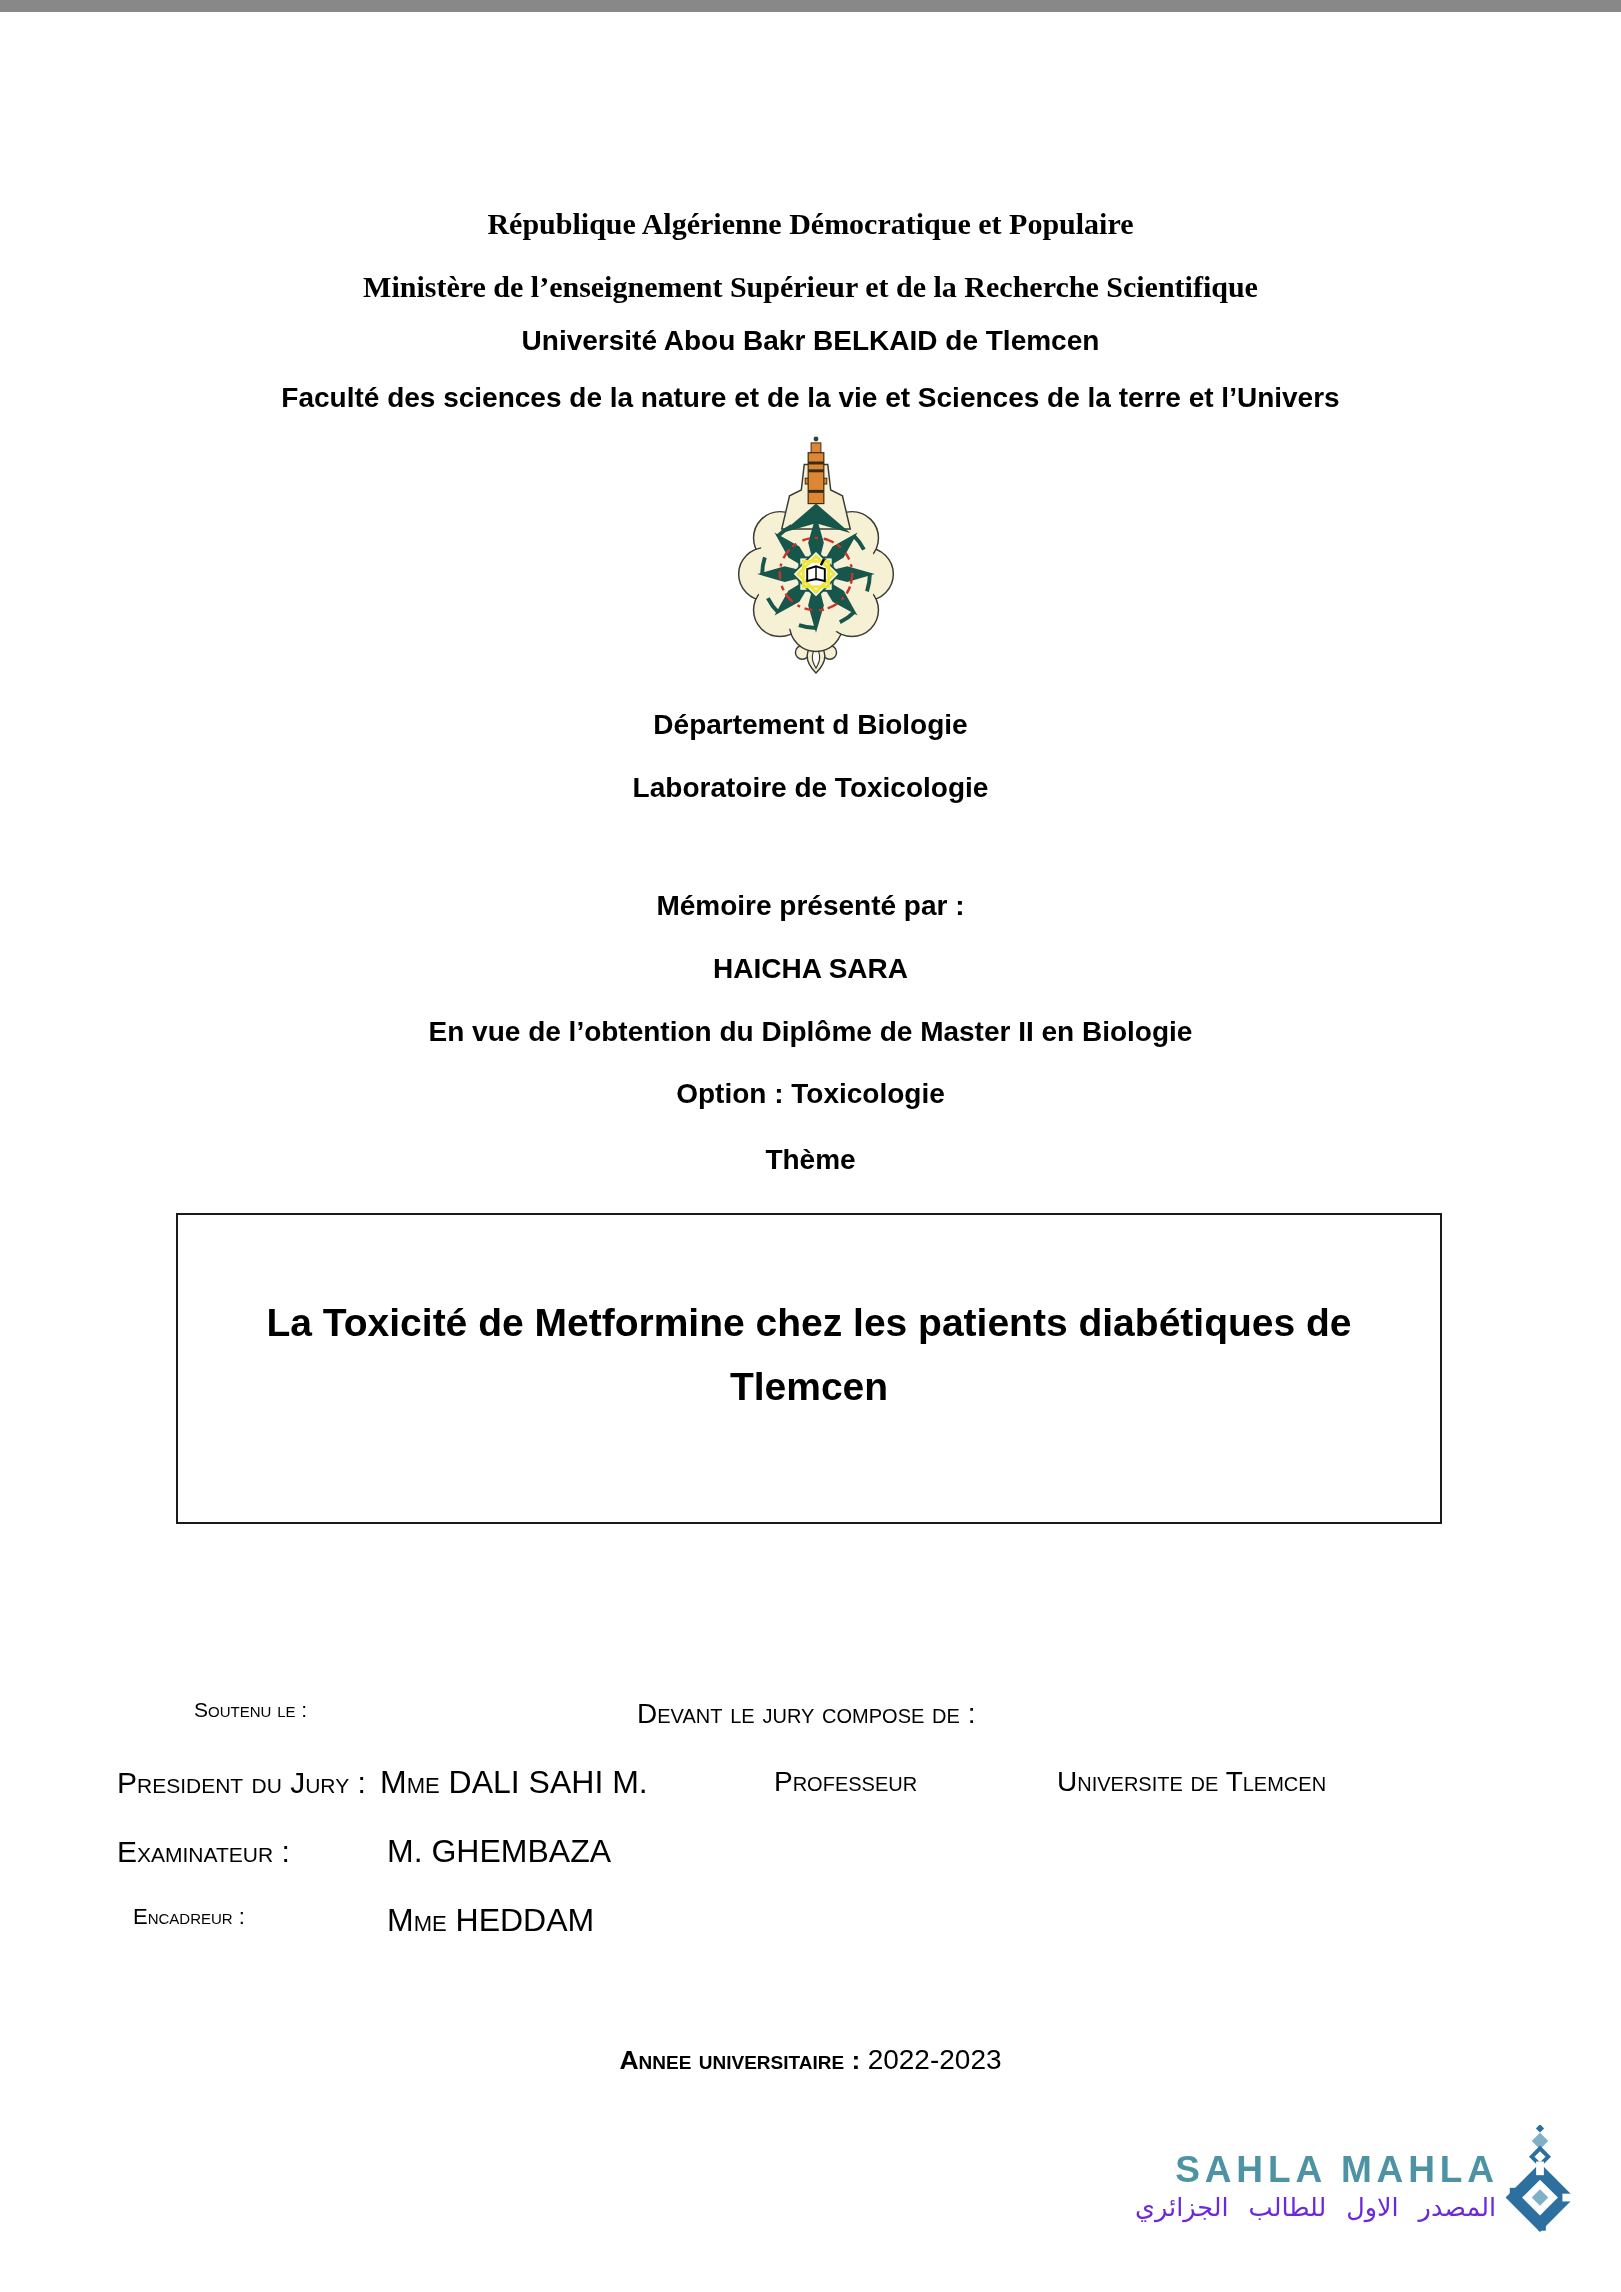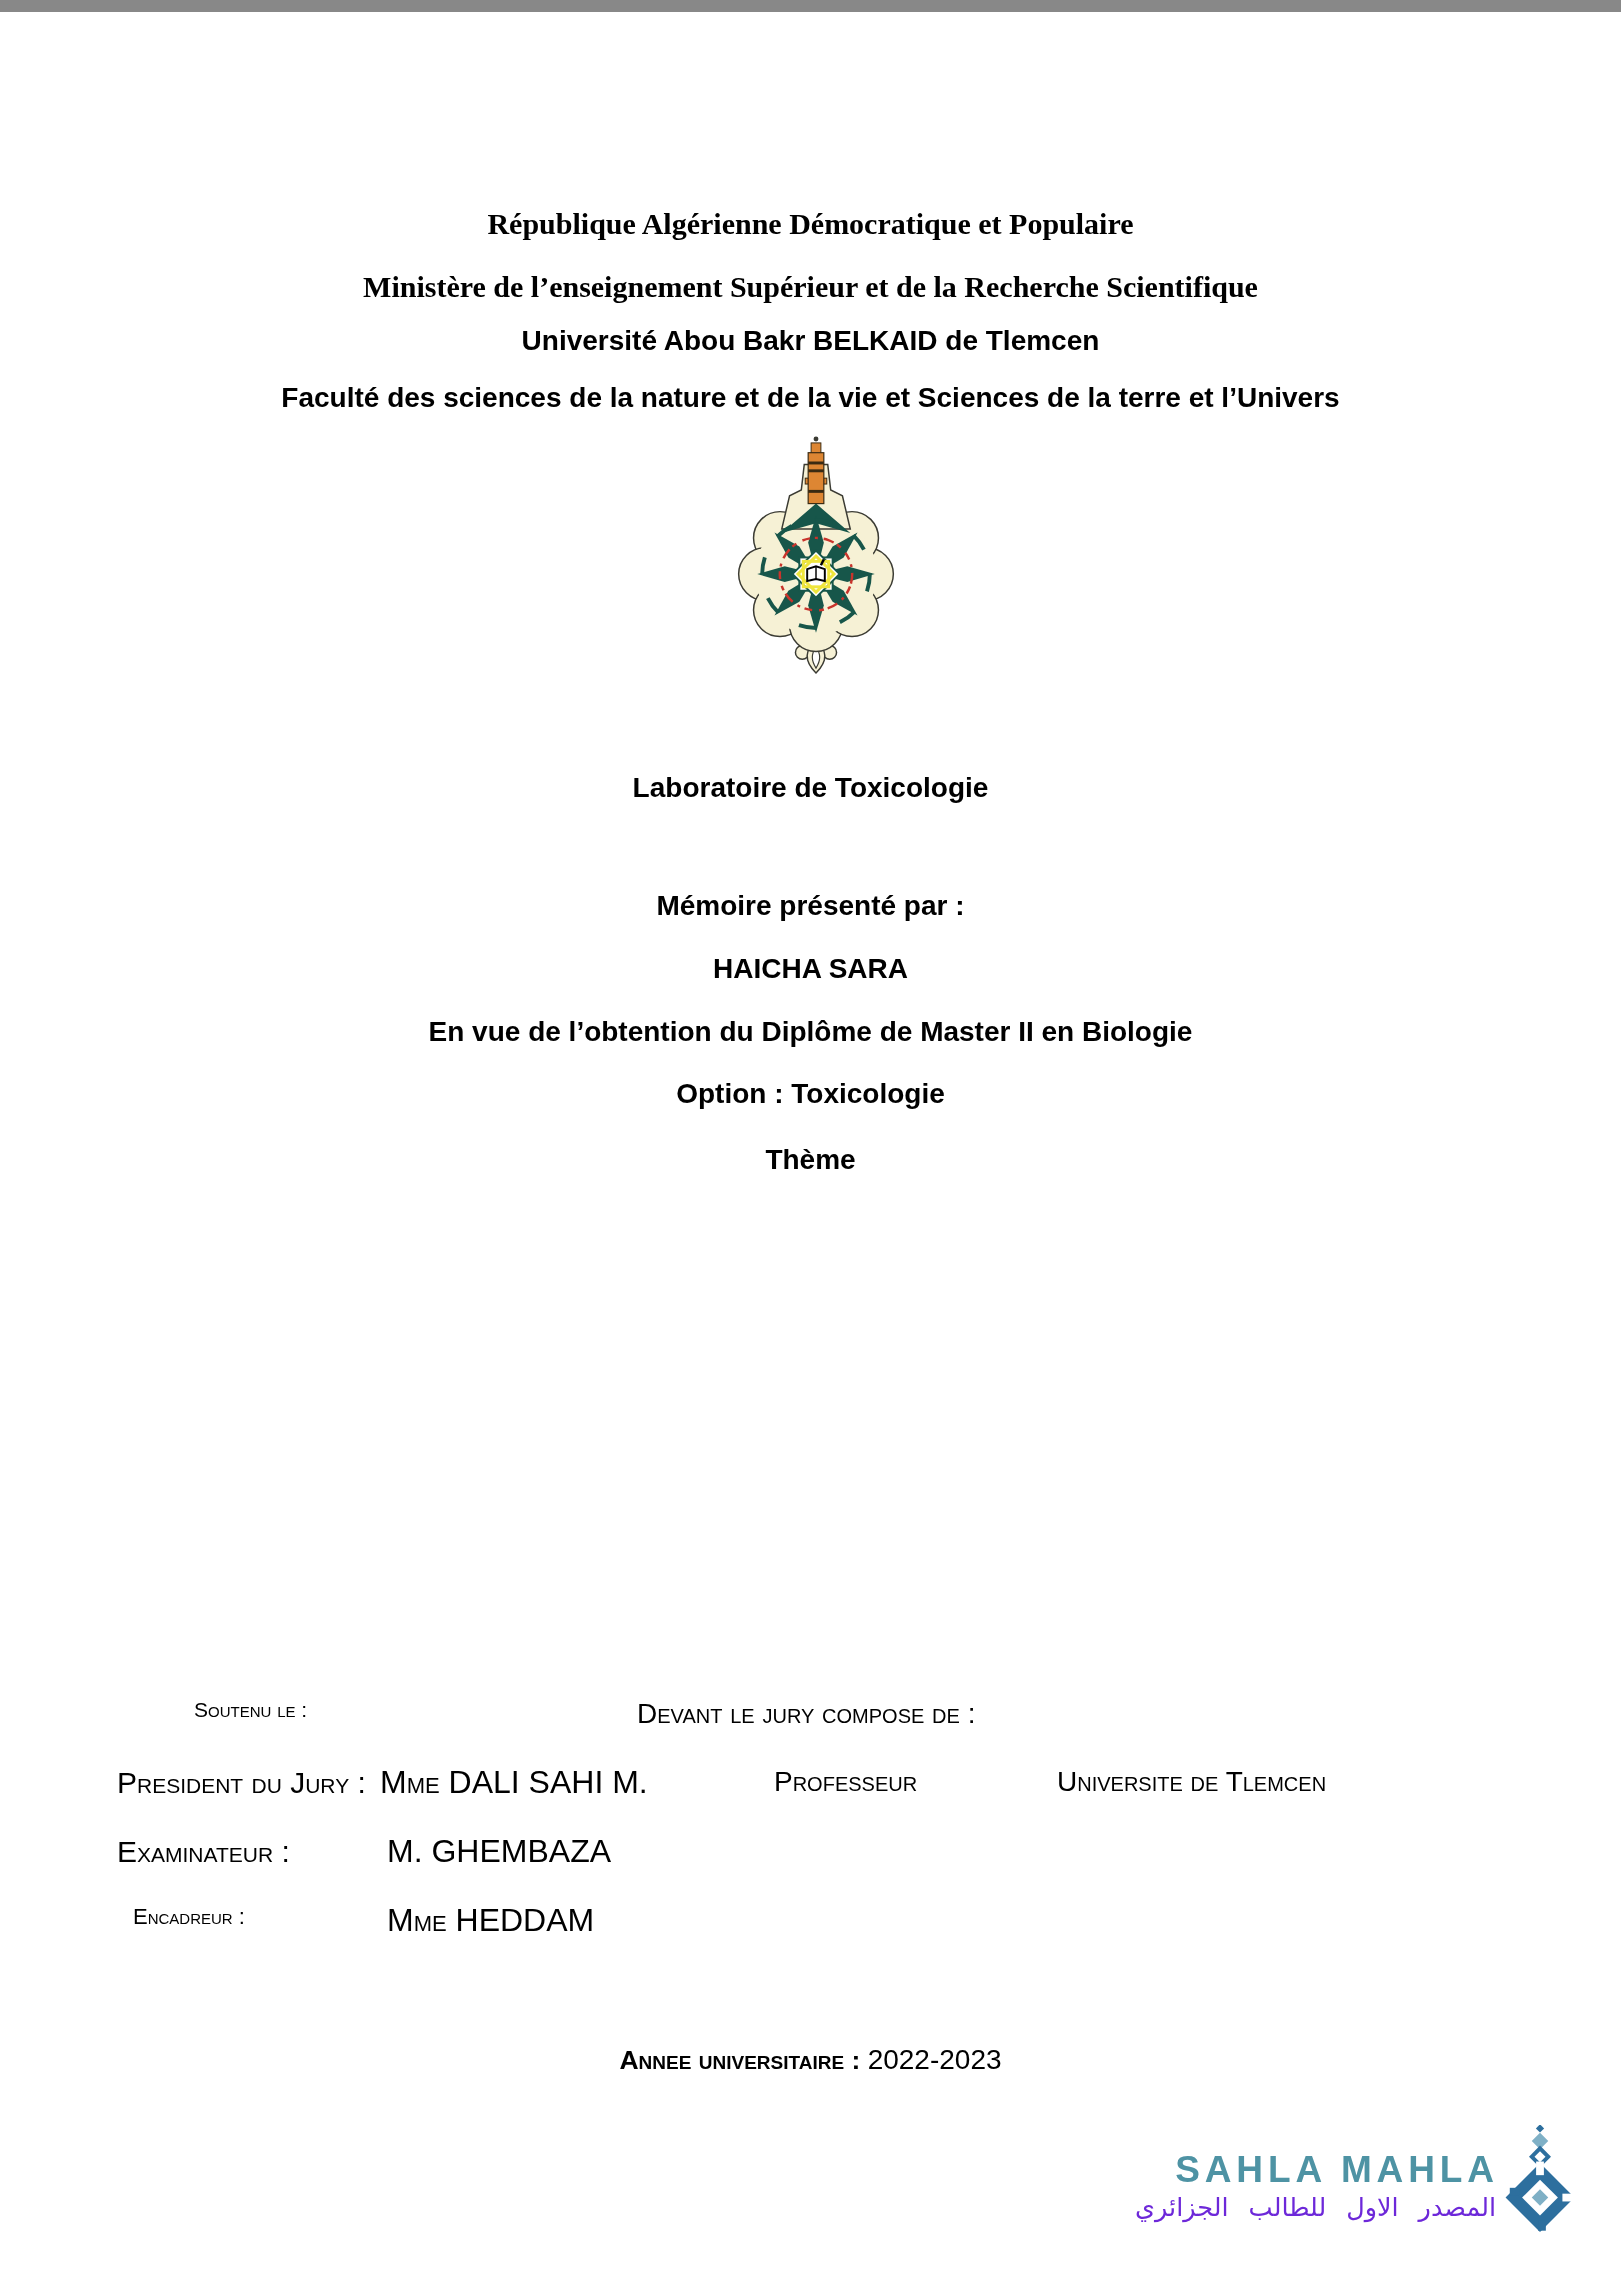--- a/index.html
+++ b/index.html
@@ -101,28 +101,33 @@
       <rect x="78" y="125" width="34" height="34" fill="#ffffff" stroke="#17564A" stroke-width="2"></rect>
       <rect x="78" y="125" width="34" height="34" fill="#ffffff" stroke="#17564A" stroke-width="2" transform="rotate(45 95 142)"></rect>
       <rect x="82" y="129" width="26" height="26" fill="none" stroke="#EFE53C" stroke-width="3"></rect>
       <rect x="82" y="129" width="26" height="26" fill="none" stroke="#EFE53C" stroke-width="3" transform="rotate(45 95 142)"></rect>
       <path d="M86 137 L95 134 L104 137 L104 149 L95 147 L86 149 Z" fill="#ffffff" stroke="#000" stroke-width="2"></path>
       <path d="M95 134 L95 147" stroke="#000" stroke-width="1.5"></path>
       <path d="M100 133 L103 127" stroke="#000" stroke-width="2.5"></path>
     </g>
   </svg>
 
+  <div class="line sansb" style="top:697px">Département d Biologie</div>
   <div class="line sansb" style="top:760px">Laboratoire de Toxicologie</div>
 
   <div class="line sansb" style="top:878px">Mémoire présenté par :</div>
   <div class="line sansb" style="top:941px">HAICHA SARA</div>
   <div class="line sansb" style="top:1004px">En vue de l’obtention du Diplôme de Master II en Biologie</div>
   <div class="line sansb" style="top:1066px">Option : Toxicologie</div>
   <div class="line sansb" style="top:1132px">Thème</div>
 
+  <div class="theme-box">
+    <div class="theme-title">La Toxicité de Metformine chez les patients diabétiques de</div>
+    <div class="theme-title">Tlemcen</div>
+  </div>
 
   <div class="jrow" style="top:1686px">
     <span class="jrole" style="left:194px;font-size:21px">Soutenu le :</span>
     <span class="jrole" style="left:637px">Devant le jury compose de :</span>
   </div>
   <div class="jrow" style="top:1754px">
     <span class="jrole" style="left:117px;font-size:30px">President du Jury :</span>
     <span class="jname" style="left:380px;top:-2px">Mme DALI SAHI M.</span>
     <span class="jrole" style="left:774px">Professeur</span>
     <span class="jrole" style="left:1057px">Universite de Tlemcen</span>

